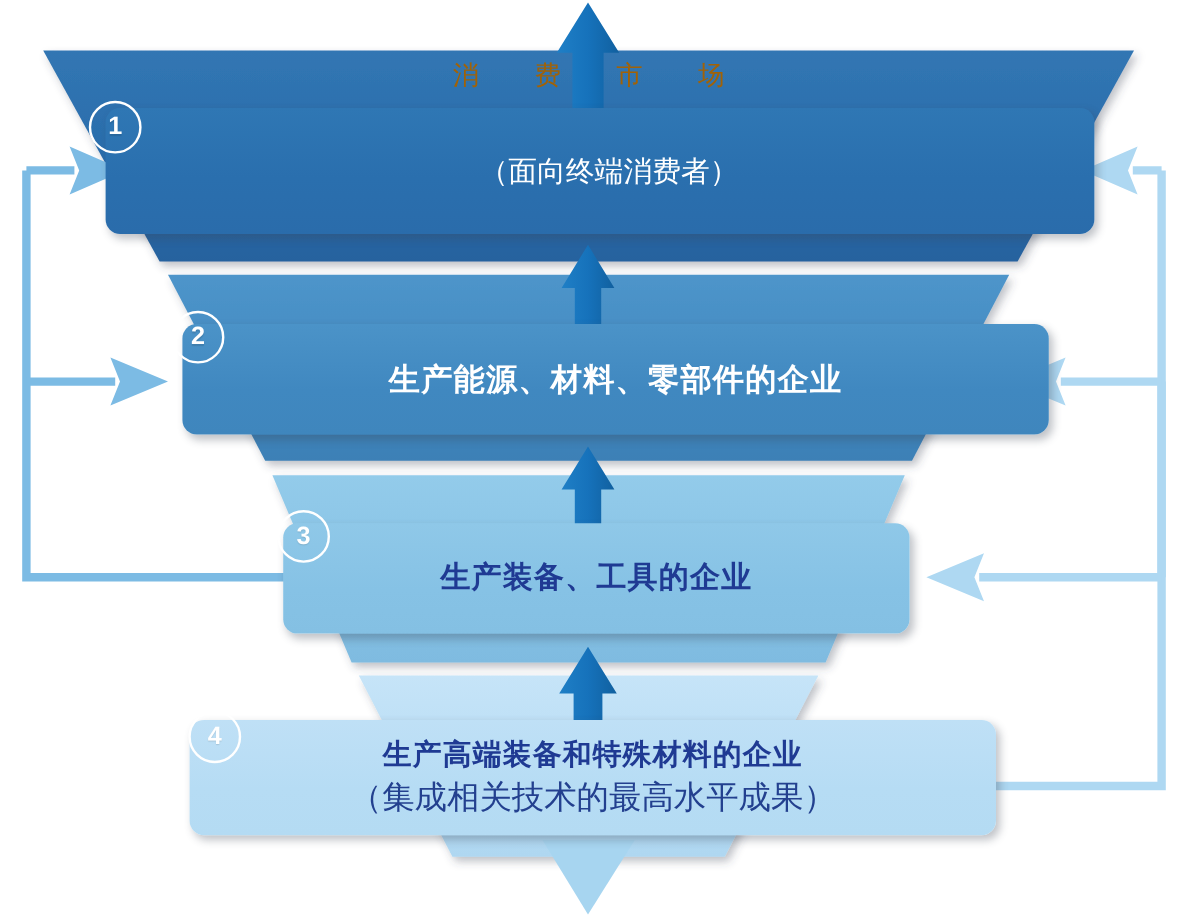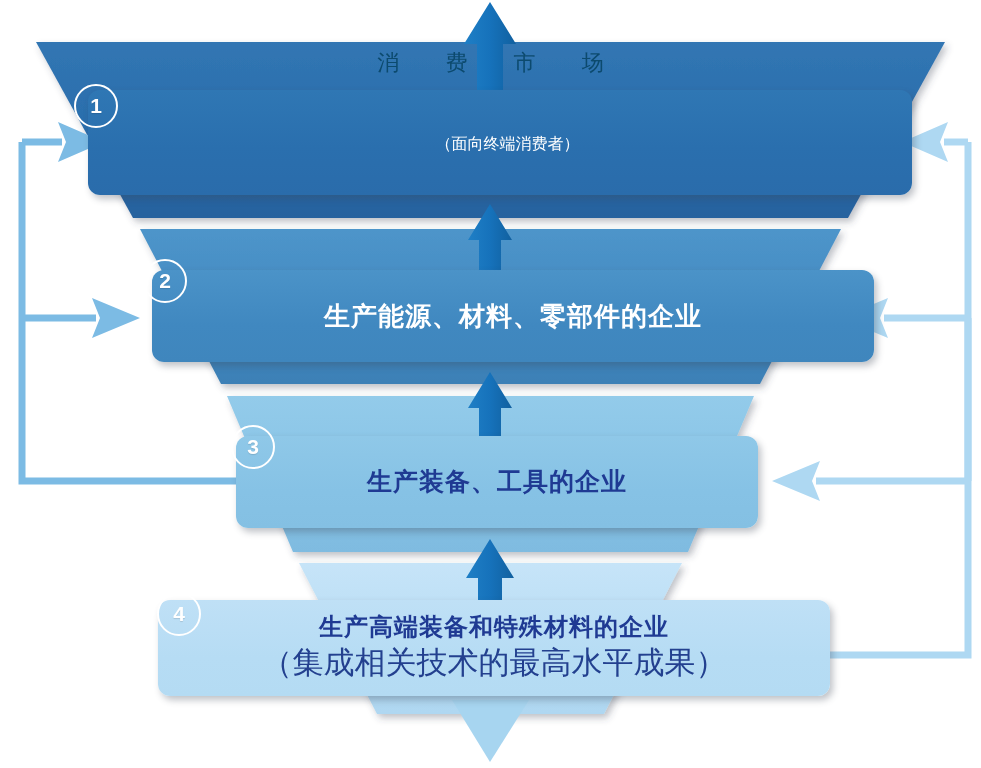--- a/index.html
+++ b/index.html
@@ -40,21 +40,21 @@
     line-height:1.26;
   }
 
   
   #box1{
     left:88px; top:90px; width:824px; height:105px;
     background:linear-gradient(180deg,#2f77b4 0%,#2a6fae 55%,#2a6cab 100%);
     color:#ffffff;
   }
   #box1 .l1{font-size:26px;}
-  #box1 .l2{font-size:16px;margin-top:3px;margin-left:15px;}
+  #box1 .l2{font-size:24px;margin-top:3px;margin-left:15px;}
 
   
   #box2{
     left:152px; top:270px; width:722px; height:92px;
     background:linear-gradient(180deg,#4b93c8 0%,#4088c0 60%,#3f86bd 100%);
     color:#ffffff;
   }
   #box2 .l1{font-size:26px;}
 
   
@@ -66,21 +66,21 @@
   #box3 .l1{font-size:25px;text-align:center;}
 
   
   #box4{
     left:158px; top:600px; width:672px; height:96px;
     background:linear-gradient(180deg,#bfe0f6 0%,#b6dcf4 60%,#b4dbf3 100%);
     color:#1f3a93;
     text-align:right;
   }
   #box4 .l1{font-size:24px;}
-  #box4 .l2{font-size:31px;margin-top:2px;color:#23408f;font-family:Liberation Mono, monospace;}
+  #box4 .l2{font-size:27px;margin-top:2px;color:#23408f;}
 
   
   .badge{
     position:absolute;
     width:44px;height:44px;
     border-radius:50%;
     border:2.5px solid #ffffff;
     box-sizing:border-box;
     display:flex;align-items:center;justify-content:center;
     font-size:21px;font-weight:bold;
@@ -92,21 +92,21 @@
   #badge1{left:74px;  top:84px;}
   #badge2{left:143px; top:259px;}
   #badge3{left:231px; top:425px;}
   #badge4{left:157px; top:592px;}
 
   
   #market{
     position:absolute;
     left:0;top:48px;width:981px;
     text-align:center;
-    color:#0c4a6e;
+    color:#a16207;
     font-size:22px;
     letter-spacing:20px;
     text-indent:20px;
     z-index:5;
     white-space:nowrap;
   }
 </style>
 </head>
 <body>
 

